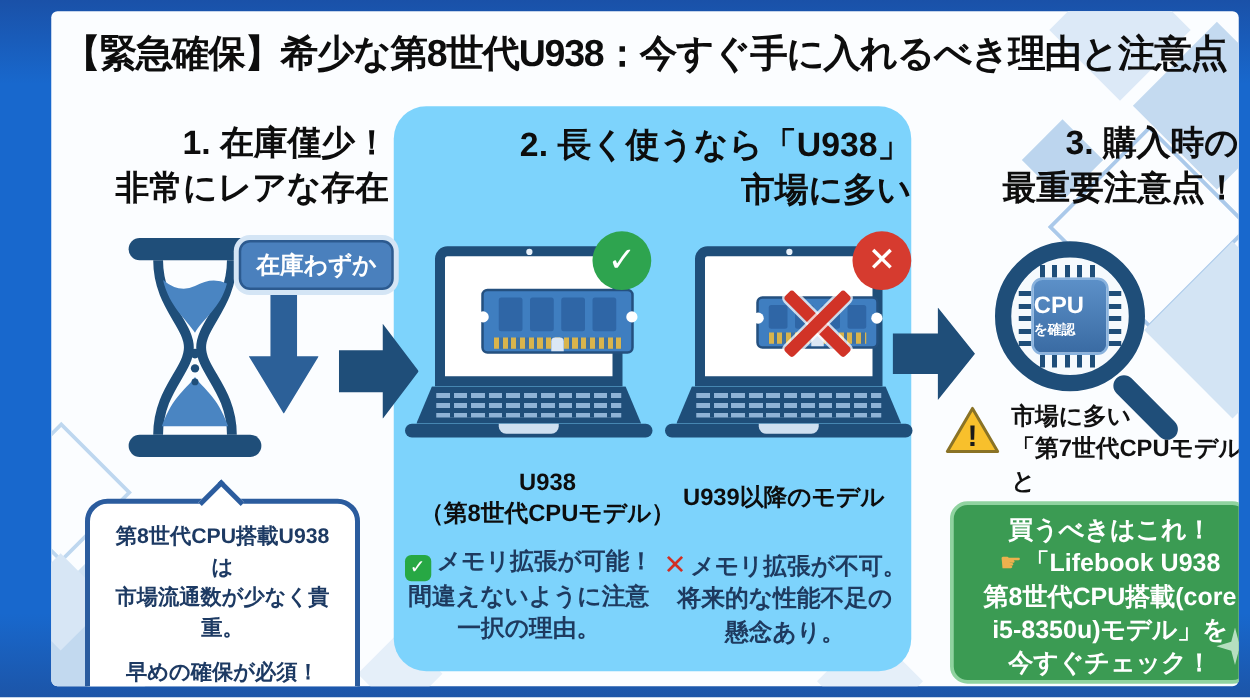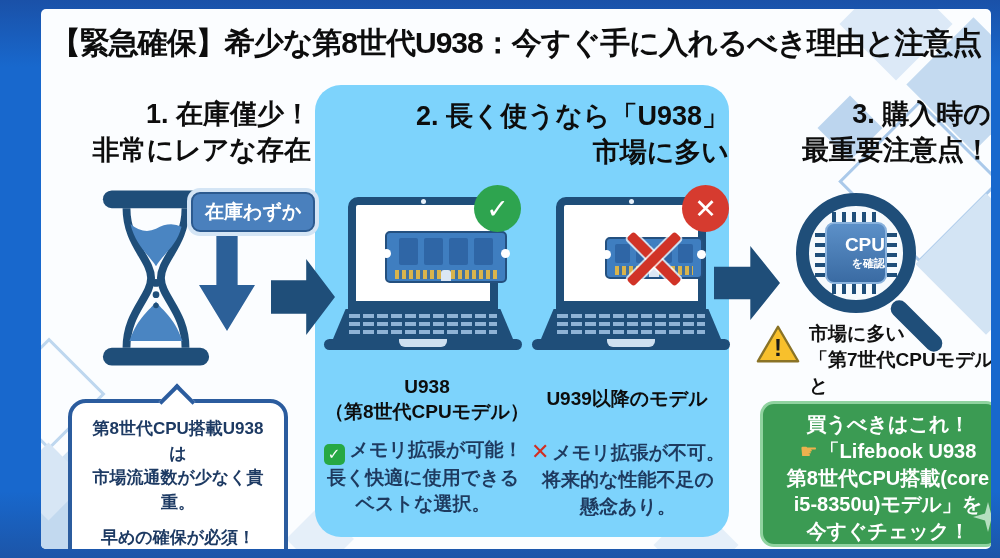--- a/index.html
+++ b/index.html
@@ -102,21 +102,21 @@
   .ram-x::before { transform:rotate(45deg); } .ram-x::after { transform:rotate(-45deg); }
 
   .badge { position:absolute; top:-12px; right:-8px; width:47px; height:47px;
     border-radius:50%; display:flex; align-items:center; justify-content:center;
     color:#fff; font-size:27px; font-weight:900; z-index:4; }
   .badge-good { background:#2ea44f; }
   .badge-bad  { background:#d63b2f; }
 
   .lap-label { position:absolute; text-align:center; font-size:19px; font-weight:900;
     color:#0d0d0d; line-height:1.3; z-index:2; }
-  .lblA { left:8px; top:290px; width:208px; }
+  .lblA { left:19px; top:290px; width:208px; }
   .lblB { left:214px; top:302px; width:196px; }
 
   .lap-desc { position:absolute; text-align:center; font-size:19px; font-weight:800;
     color:#1e3a5f; line-height:1.38; z-index:2; }
   .descA { left:2px; top:352px; width:212px; }
   .descB { left:214px; top:352px; width:198px; }
   .ok-ico { display:inline-flex; align-items:center; justify-content:center;
     width:21px; height:21px; background:#27a844; border-radius:5px; color:#fff;
     font-size:15px; font-weight:900; vertical-align:-3px; margin-right:5px; }
   .ng-ico { color:#d12f23; font-size:22px; font-weight:900; margin-right:3px; }
@@ -124,21 +124,21 @@
   
   .magnifier { position:absolute; left:745px; top:178px; width:185px; height:172px; z-index:2; }
   .mag-ring { position:absolute; left:10px; top:6px; width:120px; height:120px;
     border:13px solid #1f4e79; border-radius:50%; background:#f6fafd; }
   .mag-handle { position:absolute; left:122px; top:106px; width:17px; height:66px;
     background:#1f4e79; border-radius:9px; transform:rotate(-45deg); }
   .cpu-wrap { position:absolute; left:50%; top:50%; width:92px; height:92px; margin:-46px 0 0 -46px; }
   .chip-body { position:absolute; left:15px; top:15px; width:62px; height:62px;
     border-radius:9px; background:linear-gradient(180deg,#5c90c8,#3a6ba3);
     border:2px solid #89b2dd; display:flex; flex-direction:column;
-    align-items:flex-end; justify-content:center; color:#fff; }
+    align-items:flex-start; justify-content:center; color:#fff; }
   .chip-cpu { font-size:19px; font-weight:900; line-height:1; }
   .chip-sub { font-size:11px; font-weight:700; margin-top:2px; }
   .pins { position:absolute; }
   .pins-t { left:22px; top:5px; width:48px; height:10px;
     background:repeating-linear-gradient(90deg,#1f4e79 0 4px,transparent 4px 10px); }
   .pins-b { left:22px; bottom:5px; width:48px; height:10px;
     background:repeating-linear-gradient(90deg,#1f4e79 0 4px,transparent 4px 10px); }
   .pins-l { top:22px; left:5px; height:48px; width:10px;
     background:repeating-linear-gradient(0deg,#1f4e79 0 4px,transparent 4px 10px); }
   .pins-r { top:22px; right:5px; height:48px; width:10px;
@@ -261,22 +261,22 @@
       <div class="lap-label lblA">
         <span>U938</span><br>
         <span>（第8世代CPUモデル）</span>
       </div>
       <div class="lap-label lblB">U939以降のモデル</div>
 
       <div class="lap-desc descA">
         <span class="ok-ico">
             <span>✓</span>
           </span><span>メモリ拡張が可能！</span><br>
-        <span>長く快適に使用できる</span><br>
-        <span>ベストな選択。</span>
+        <span>間違えないように注意</span><br>
+        <span>一択の理由。</span>
       </div>
       <div class="lap-desc descB">
         <span class="ng-ico"><span>✕</span></span><span>メモリ拡張が不可。</span><br>
         <span>将来的な性能不足の</span><br>
         <span>懸念あり。</span>
       </div>
     </section>
 
     <div class="arrow-right ar2"></div>
 

